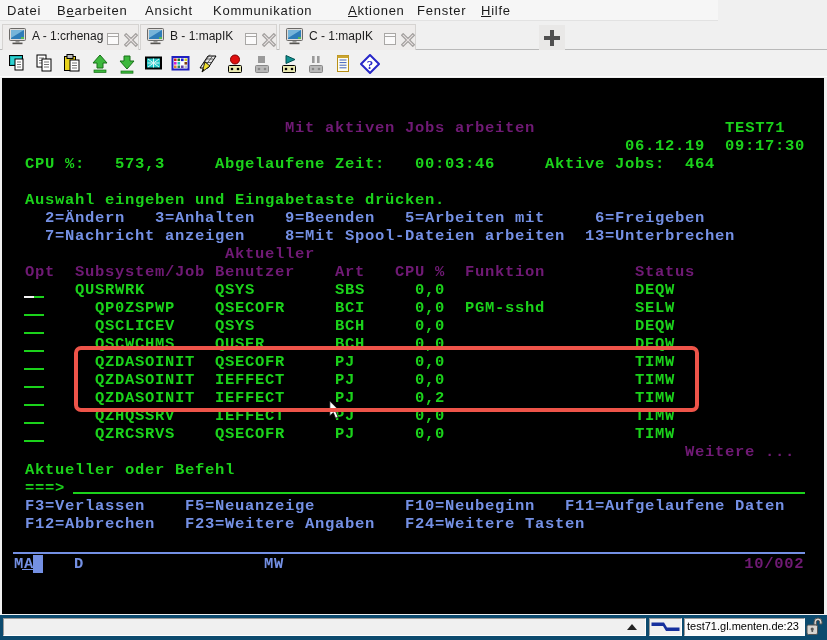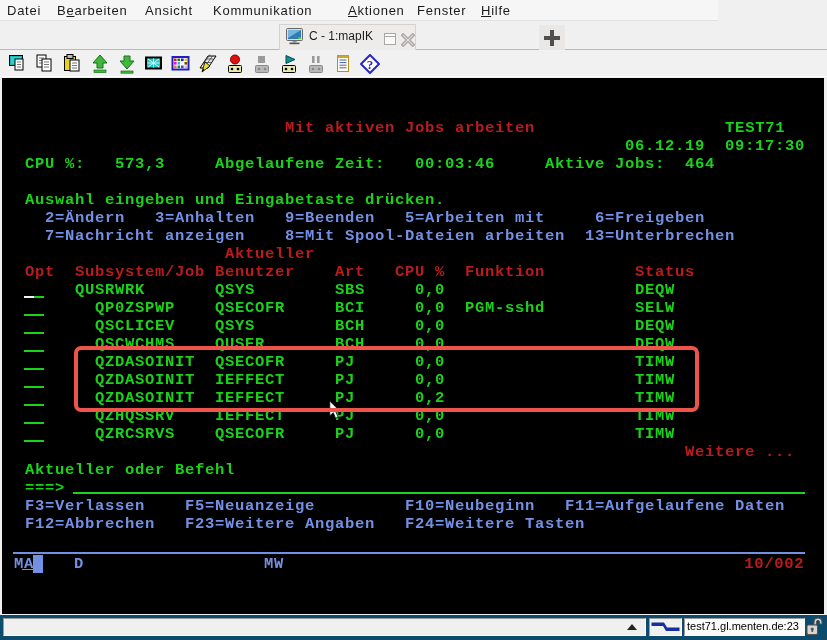--- a/index.html
+++ b/index.html
@@ -16,38 +16,74 @@
 .active .tabtext{top:7px}
 .plus{position:absolute;left:539px;top:4px;width:26px;height:25px;background:#e9e8e7}
 
 #toolbar{position:absolute;left:0;top:50px;width:827px;height:27px;background:#f1f1f1;border-bottom:1px solid #fdfdfd}
 .ticon{position:absolute;top:4px}
 
 #term{position:absolute;left:2px;top:78px;width:822px;height:536px;background:#000}
 .row{position:absolute;left:25px;height:18px;line-height:18px;
  font-family:"Liberation Mono",monospace;font-weight:bold;font-size:15.5px;letter-spacing:0.7px;
  white-space:pre;color:#1bd21b}
-.w{color:#b91c1c}
+.w{color:#701a75}
 .b{color:#7490e4}
 .us{position:absolute;left:24px;width:20px;height:2px;background:#1bd21b}
 
 #status{position:absolute;left:0;top:615px;width:827px;height:25px;background:#0c4a6e}
 .panel{position:absolute;top:3px;height:18px;border:1px solid;border-color:#9a9a9a #ffffff #ffffff #9a9a9a;background:#f0f0f0}
 </style></head>
 <body>
 <div id="menubar">
  <span class="mi" style="left:7px">Datei</span>
  <span class="mi" style="left:57px">B<u>e</u>arbeiten</span>
  <span class="mi" style="left:145px">Ansicht</span>
  <span class="mi" style="left:213px">Kommunikation</span>
  <span class="mi" style="left:348px"><u>A</u>ktionen</span>
  <span class="mi" style="left:417px">Fenster</span>
  <span class="mi" style="left:481px"><u>H</u>ilfe</span>
 </div>
 <div id="tabs">
+ <div class="tab" style="left:2px;width:137px">
+      <svg width="17" height="17" viewBox="0 0 17 17" style="position:absolute;left:6px;top:3px">
+<rect x="0.5" y="0.5" width="16" height="12" rx="1" fill="#dedcda" stroke="#6b6967"></rect>
+<rect x="2" y="2" width="13" height="9" fill="#2e7cb8"></rect>
+<path d="M2 2 L15 2 L2 10 Z" fill="#83bede" opacity="0.85"></path>
+<rect x="12" y="9" width="3" height="2" fill="#56b856"></rect>
+<rect x="6.5" y="13" width="4" height="1.6" fill="#9a9896"></rect>
+<rect x="3.5" y="14.6" width="10" height="1.6" fill="#55534f"></rect>
+</svg>
+      <span class="tabtext" style="left:29px">A - 1:crhenag</span>
+      <svg width="12" height="12" viewBox="0 0 12 12" style="position:absolute;left:104px;top:8px">
+<rect x="0.5" y="0.5" width="11" height="11" fill="#fbfafa" stroke="#a9a7a5"></rect>
+<line x1="0.5" y1="3.5" x2="11.5" y2="3.5" stroke="#a9a7a5"></line>
+</svg>
+      <svg width="14" height="14" viewBox="0 0 14 14" style="position:absolute;left:121px;top:8px">
+<path d="M2.2 0.6 L7 5.4 L11.8 0.6 L13.4 2.2 L8.6 7 L13.4 11.8 L11.8 13.4 L7 8.6 L2.2 13.4 L0.6 11.8 L5.4 7 L0.6 2.2 Z" fill="#e9e2e2" stroke="#a09e9c" stroke-width="1.1"></path>
+</svg>
+    </div>
+ <div class="tab" style="left:140px;width:137px">
+      <svg width="17" height="17" viewBox="0 0 17 17" style="position:absolute;left:6px;top:3px">
+<rect x="0.5" y="0.5" width="16" height="12" rx="1" fill="#dedcda" stroke="#6b6967"></rect>
+<rect x="2" y="2" width="13" height="9" fill="#2e7cb8"></rect>
+<path d="M2 2 L15 2 L2 10 Z" fill="#83bede" opacity="0.85"></path>
+<rect x="12" y="9" width="3" height="2" fill="#56b856"></rect>
+<rect x="6.5" y="13" width="4" height="1.6" fill="#9a9896"></rect>
+<rect x="3.5" y="14.6" width="10" height="1.6" fill="#55534f"></rect>
+</svg>
+      <span class="tabtext" style="left:29px">B - 1:mapIK</span>
+      <svg width="12" height="12" viewBox="0 0 12 12" style="position:absolute;left:104px;top:8px">
+<rect x="0.5" y="0.5" width="11" height="11" fill="#fbfafa" stroke="#a9a7a5"></rect>
+<line x1="0.5" y1="3.5" x2="11.5" y2="3.5" stroke="#a9a7a5"></line>
+</svg>
+      <svg width="14" height="14" viewBox="0 0 14 14" style="position:absolute;left:121px;top:8px">
+<path d="M2.2 0.6 L7 5.4 L11.8 0.6 L13.4 2.2 L8.6 7 L13.4 11.8 L11.8 13.4 L7 8.6 L2.2 13.4 L0.6 11.8 L5.4 7 L0.6 2.2 Z" fill="#e9e2e2" stroke="#a09e9c" stroke-width="1.1"></path>
+</svg>
+    </div>
  <div class="tab" style="left:279px;width:137px">
       <svg width="17" height="17" viewBox="0 0 17 17" style="position:absolute;left:6px;top:3px">
 <rect x="0.5" y="0.5" width="16" height="12" rx="1" fill="#dedcda" stroke="#6b6967"></rect>
 <rect x="2" y="2" width="13" height="9" fill="#2e7cb8"></rect>
 <path d="M2 2 L15 2 L2 10 Z" fill="#83bede" opacity="0.85"></path>
 <rect x="12" y="9" width="3" height="2" fill="#56b856"></rect>
 <rect x="6.5" y="13" width="4" height="1.6" fill="#9a9896"></rect>
 <rect x="3.5" y="14.6" width="10" height="1.6" fill="#55534f"></rect>
 </svg>
       <span class="tabtext" style="left:29px">C - 1:mapIK</span>

